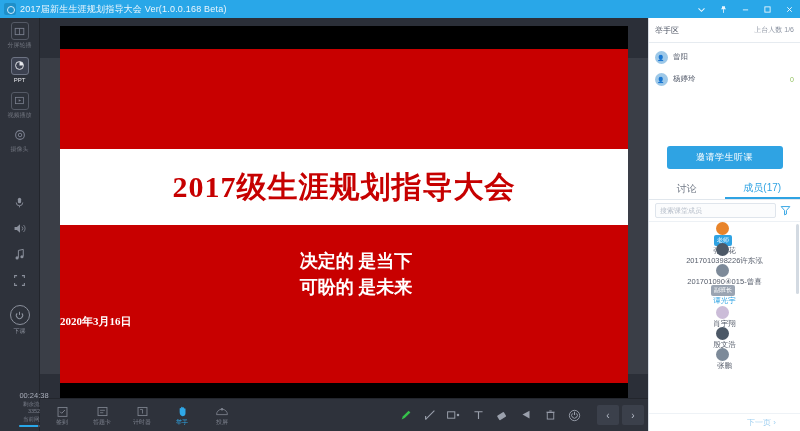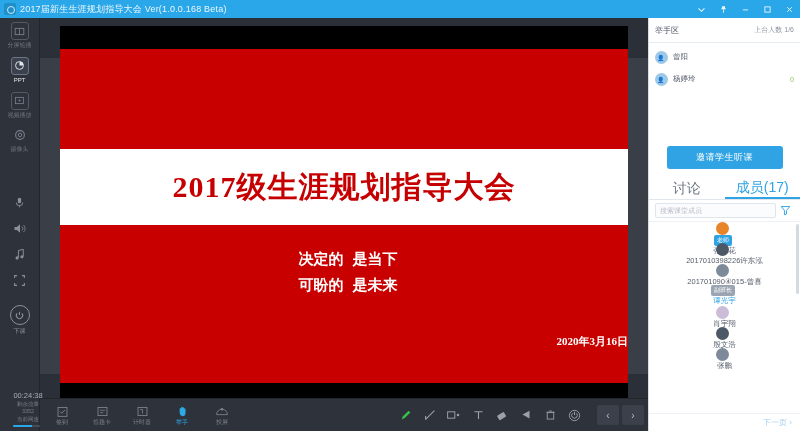--- a/index.html
+++ b/index.html
@@ -66,21 +66,21 @@
   .rail-end {
     margin-top: 10px; display: flex; flex-direction: column; align-items: center;
     color: #8b909c; font-size: 6px;
   }
   .rail-end .circ {
     width: 20px; height: 20px; border-radius: 50%;
     border: 1.5px solid #8b909c; display: flex; align-items: center;
     justify-content: center; margin-bottom: 2px;
   }
   .rail-timer {
-    position: absolute; bottom: 4px; left: 8px; width: 40px;
+    position: absolute; bottom: 4px; left: 14px; width: 40px;
     text-align: center; color: #a9aeba; font-size: 7.5px; line-height: 1.35;
   }
   .rail-timer .sub { font-size: 5.5px; color: #777c88; }
   .rail-timer .bar {
     margin: 2px auto 0; width: 30px; height: 2px; background: #444a56;
     border-radius: 1px; overflow: hidden;
   }
   .rail-timer .bar i { display: block; height: 100%; width: 62%; background: #29a7e8; }
 
   
@@ -102,28 +102,28 @@
     background: #fff;
   }
   .slide-title {
     position: absolute; left: 0; top: 123px; width: 100%; height: 76px;
     display: flex; align-items: center; justify-content: center;
     color: #c60000; font-size: 30px; font-weight: bold;
     font-family: "Liberation Serif", "DejaVu Serif", serif;
     letter-spacing: 1px;
   }
   .slide-sub {
-    position: absolute; left: 4px; top: 222px; width: 100%;
+    position: absolute; left: 12px; top: 222px; width: 100%;
     text-align: center; color: #fff; font-weight: bold;
-    font-size: 15px; line-height: 26px;
-    font-family: Liberation Mono, monospace;
+    font-size: 18px; line-height: 26px;
+    font-family: Liberation Serif, serif;
   }
   .slide-date {
-    position: absolute; left: 0; top: 308px; width: 100%;
-    text-align: right; color: #fff; font-weight: bold; font-size: 11px;
+    position: absolute; left: 0; top: 288px; width: 100%;
+    text-align: left; color: #fff; font-weight: bold; font-size: 11px;
     font-family: "Liberation Serif", "DejaVu Serif", serif;
   }
 
   
   .bottombar {
     position: absolute; left: 40px; top: 398px; width: 608px; height: 33px;
     background: #2e323b; border-top: 1px solid #23262d;
     display: flex; align-items: center;
   }
   .bb-item {
@@ -178,21 +178,21 @@
   .invite-btn {
     width: 116px; height: 23px; background: #2fa3e3; border-radius: 3px;
     color: #fff; font-size: 9px; display: flex; align-items: center;
     justify-content: center; letter-spacing: .5px;
   }
   .tabs {
     display: flex; height: 22px; border-bottom: 1px solid #e1e7ed;
   }
   .tab {
     flex: 1; display: flex; align-items: center; justify-content: center;
-    font-size: 14px; color: #6d7embed; color: #707885;
+    font-size: 10px; color: #6d7embed; color: #707885;
   }
   .tab.on { color: #2fa3e3; border-bottom: 2px solid #2fa3e3; }
   .searchrow {
     height: 22px; display: flex; align-items: center; padding: 0 6px;
     border-bottom: 1px solid #edf1f5;
   }
   .searchbox {
     flex: 1; height: 15px; border: 1px solid #dfe5ec; border-radius: 2px;
     background: #fbfcfd; font-size: 7px; color: #b4bcc8;
     display: flex; align-items: center; padding: 0 4px;
@@ -215,21 +215,21 @@
     background: #2fa3e3; color: #fff; font-size: 6px; border-radius: 2px;
     padding: 1px 3px; margin-right: 3px;
   }
   .badge.gray { background: #9aa4b2; }
   .m-scroll {
     position: absolute; right: 1px; top: 2px; width: 3px; height: 70px;
     background: #d3dae2; border-radius: 2px;
   }
   .next-page {
     height: 18px; display: flex; align-items: center; justify-content: flex-end;
-    padding-right: 8px; font-size: 8px; color: #9ecff0;
+    padding-right: 24px; font-size: 8px; color: #9ecff0;
     border-top: 1px solid #eef2f6;
   }
 </style>
 </head>
 <body>
 
 <div id="app">
 
   <div class="titlebar">
     <div class="tb-logo"></div>

